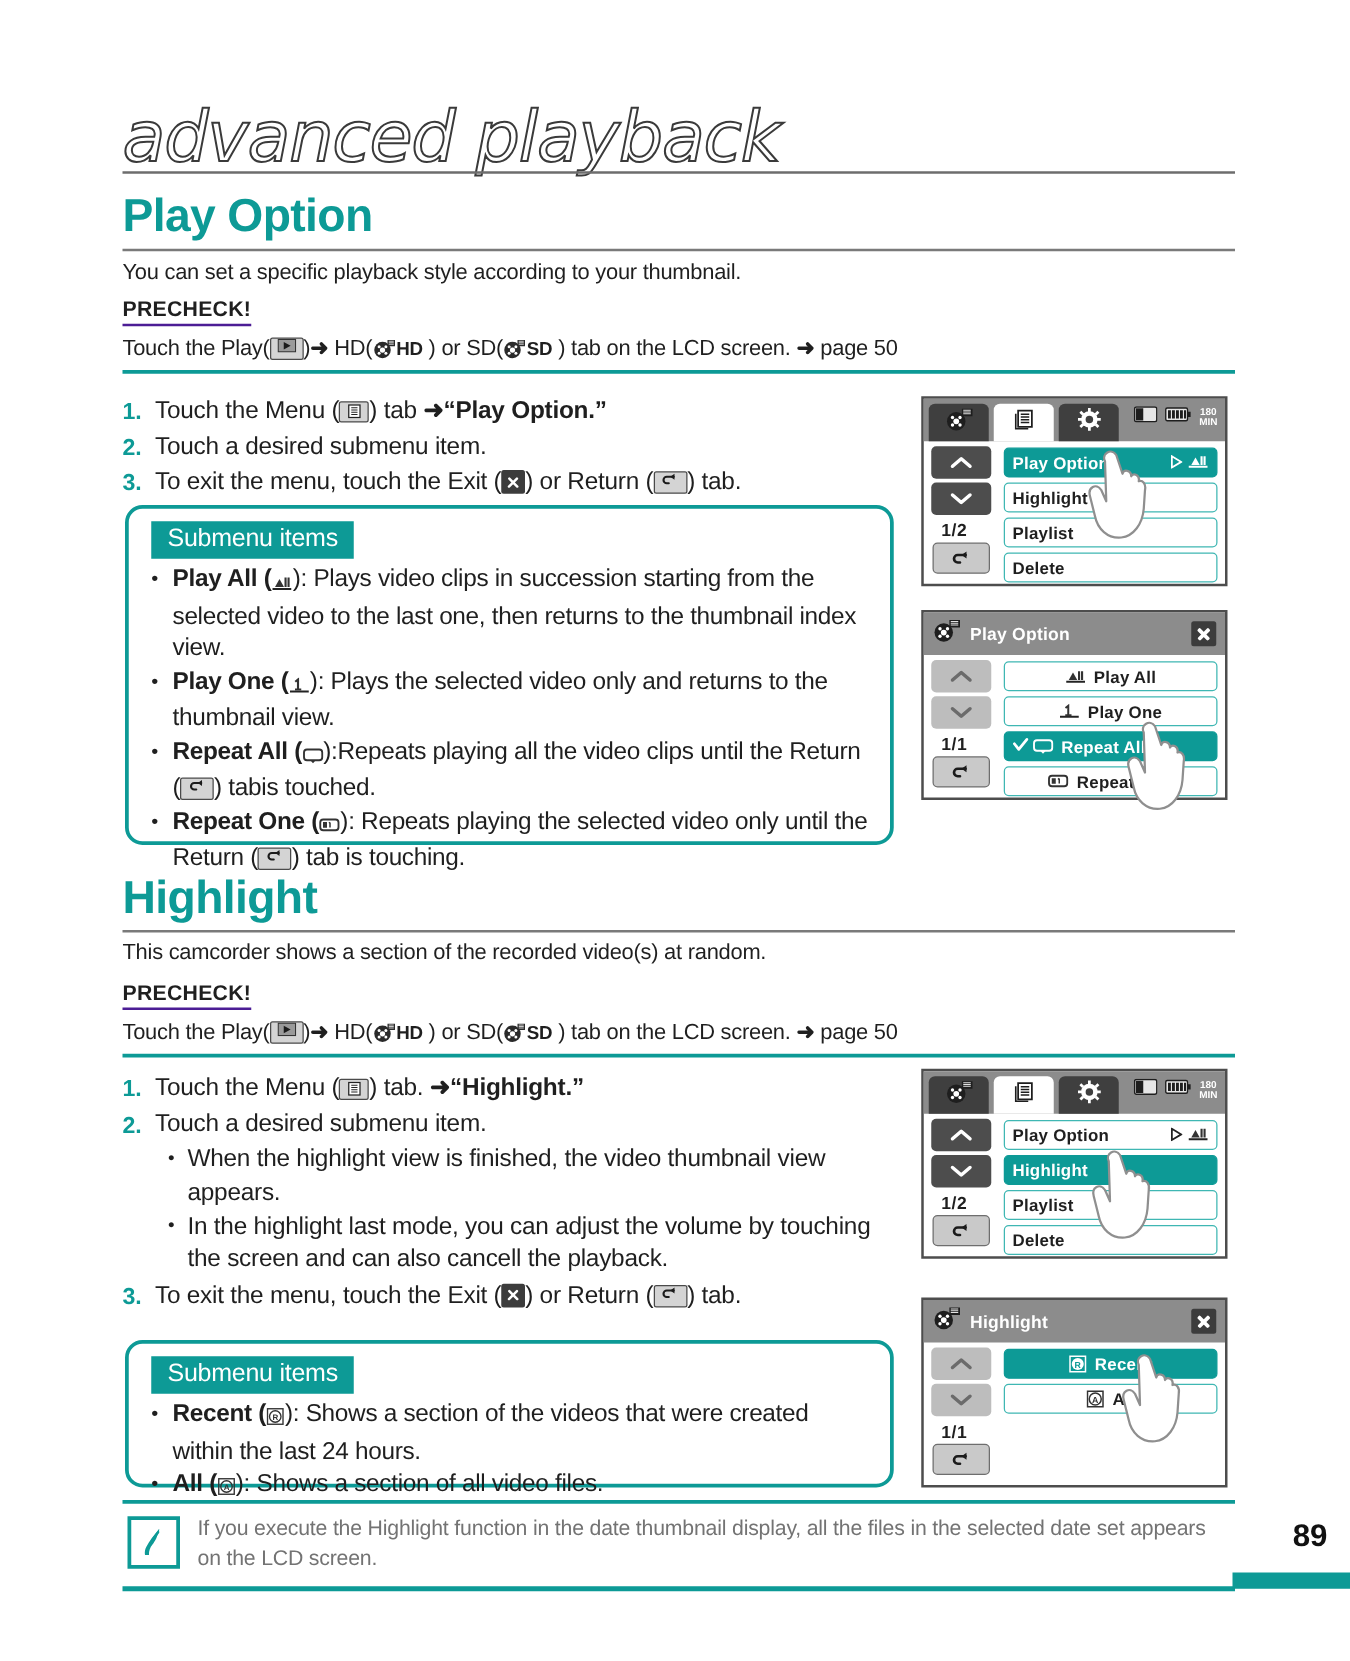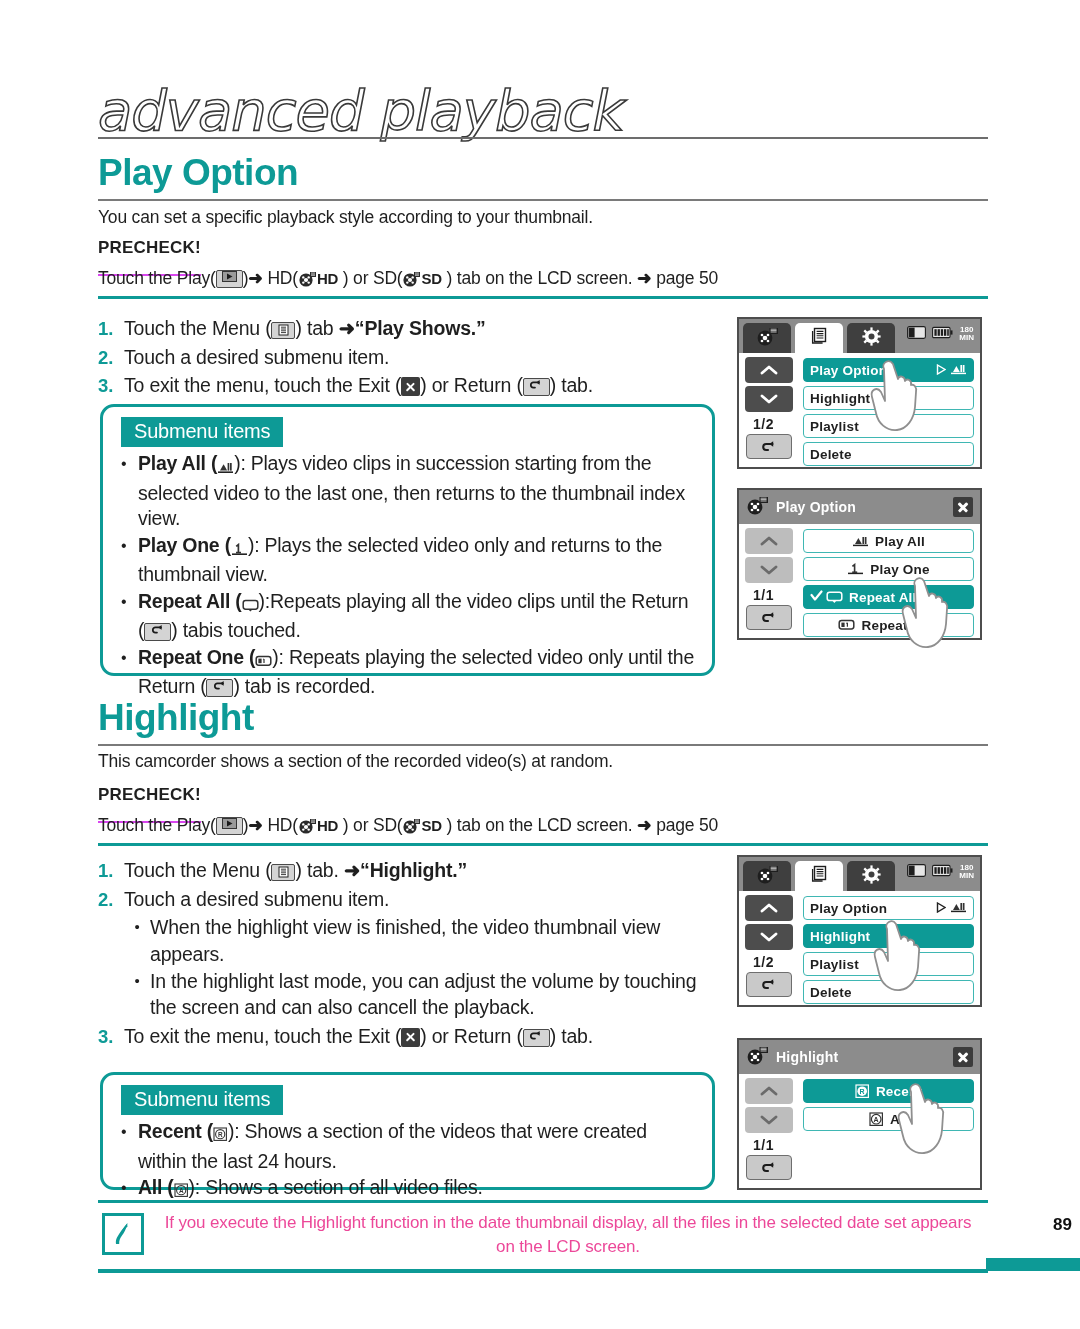--- a/index.html
+++ b/index.html
@@ -35,21 +35,21 @@
     color:#0d9a96; letter-spacing:-0.5px; white-space:nowrap;
   }
   .sec-rule { position:absolute; height:2px; background:#7a7a7a; width:890px; left:98px; }
 
   .body-text {
     position:absolute; font-size:17.5px; color:#1f1f1f; letter-spacing:-0.2px;
     white-space:nowrap;
   }
   .precheck-label {
     position:absolute; font-size:17px; font-weight:bold; color:#1f1f1f;
-    letter-spacing:0.2px; border-bottom:2px solid #d946ef; padding-bottom:16px;
+    letter-spacing:0.2px; border-bottom:2px solid #4c1d95; padding-bottom:1px;
   }
   .teal-rule { position:absolute; left:98px; width:890px; height:3px; background:#0d9a96; }
 
   
   .steps { position:absolute; left:98px; font-size:19.5px; color:#1f1f1f; }
   .step { display:flex; align-items:flex-start; margin-bottom:3px; line-height:1.32; }
   .step-num {
     color:#0d9a96; font-weight:bold; width:26px; flex:0 0 26px;
     font-size:18.5px; padding-top:1px;
   }
@@ -164,25 +164,25 @@
   .hand { position:absolute; pointer-events:none; }
 
   
   .note-wrap { position:absolute; left:98px; top:1200px; width:890px; }
   .note-top { height:3px; background:#0d9a96; }
   .note-inner { display:flex; padding:8px 0 6px 0; }
   .note-icon {
     width:42px; height:42px; border:3px solid #0d9a96; flex:0 0 42px;
     margin:2px 14px 0 4px; display:flex; align-items:center; justify-content:center;
   }
-  .note-text { font-size:17px; line-height:1.42; color:#ec4899; letter-spacing:-0.15px;text-align:center; }
+  .note-text { font-size:17px; line-height:1.42; color:#737373; letter-spacing:-0.15px; }
   .note-bot { height:4px; background:#0d9a96; margin-top:4px; }
 
   .page-num {
-    position:absolute; right:8px; top:1215px; font-size:17px;
+    position:absolute; right:18px; top:1215px; font-size:25px;
     font-weight:bold; color:#111;margin-left:38px;
   }
   .page-num-bar {
     position:absolute; right:0px; top:1258px; width:94px; height:13px; background:#0d9a96;
   }
 </style>
 </head>
 <body>
 
 <div class="page">
@@ -220,21 +220,21 @@
         </svg></span><span style="font-weight:bold; font-size:15px;">SD</span><span> ) tab on the LCD screen. </span><span style="font-weight:bold;">➜</span><span> page 50</span>
   </div>
   <div class="teal-rule" style="top:296px;"></div>
 
   <div class="steps" style="top:316px; width:620px;">
     <div class="step">
       <span class="step-num">1.</span>
       <span class="step-body"><span>Touch the Menu (</span><span class="chip chip-menu"><svg width="13" height="12" viewBox="0 0 13 12">
               <rect x="2" y="1" width="9" height="10" fill="#fff" stroke="#222" stroke-width="1"></rect>
               <path d="M4 3.2 h5 M4 5 h5 M4 6.8 h5 M4 8.6 h5" stroke="#222" stroke-width="0.9"></path>
-            </svg></span><span>) tab </span><b>➜</b><b>“Play Shows.”</b></span>
+            </svg></span><span>) tab </span><b>➜</b><b>“Play Option.”</b></span>
     </div>
     <div class="step">
       <span class="step-num">2.</span>
       <span class="step-body">Touch a desired submenu item.</span>
     </div>
     <div class="step">
       <span class="step-num">3.</span>
       <span class="step-body"><span>To exit the menu, touch the Exit (</span><span class="chip-exit"></span><span>) or Return (</span><span class="chip chip-ret"><svg width="16" height="12" viewBox="0 0 16 12">
               <path d="M11 3.4 H5.4 a2.6 2.6 0 0 0 0 5.2 H7" stroke="#1b1b1b" stroke-width="1.7" fill="none" stroke-linecap="round"></path>
               <polygon points="11.6,1 11.6,5.8 8.2,3.4" fill="#1b1b1b"></polygon>
@@ -274,21 +274,21 @@
         </li>
       <li>
           <span class="bullet">•</span>
           <span class="li-body"><b>Repeat One</b><b> (</b><span class="icn"><svg width="17" height="13" viewBox="0 0 17 13">
                 <rect x="1.2" y="1.6" width="14.6" height="8.6" rx="2.4" fill="none" stroke="#333" stroke-width="1.5"></rect>
                 <rect x="3.4" y="3.6" width="3.2" height="4.6" fill="#333"></rect>
                 <path d="M9 4 v4 M8.2 4.6 l0.8 -0.8" stroke="#333" stroke-width="1.2" fill="none"></path>
               </svg></span><span>): Repeats playing the selected video only until the Return (</span><span class="chip chip-ret"><svg width="16" height="12" viewBox="0 0 16 12">
                 <path d="M11 3.4 H5.4 a2.6 2.6 0 0 0 0 5.2 H7" stroke="#1b1b1b" stroke-width="1.7" fill="none" stroke-linecap="round"></path>
                 <polygon points="11.6,1 11.6,5.8 8.2,3.4" fill="#1b1b1b"></polygon>
-              </svg></span><span>) tab is recorded.</span></span>
+              </svg></span><span>) tab is touching.</span></span>
         </li>
     </ul>
   </div>
 
   <div class="lcd" style="left:737px; top:317px;">
     <div class="lcd-top">
       <div class="lcd-tab dark">
         <span><svg width="24" height="21" viewBox="0 0 24 21">
               <circle cx="10" cy="12" r="7.4" fill="#1e1e1e"></circle>
               <circle cx="10" cy="12" r="2.3" fill="#fff"></circle>

